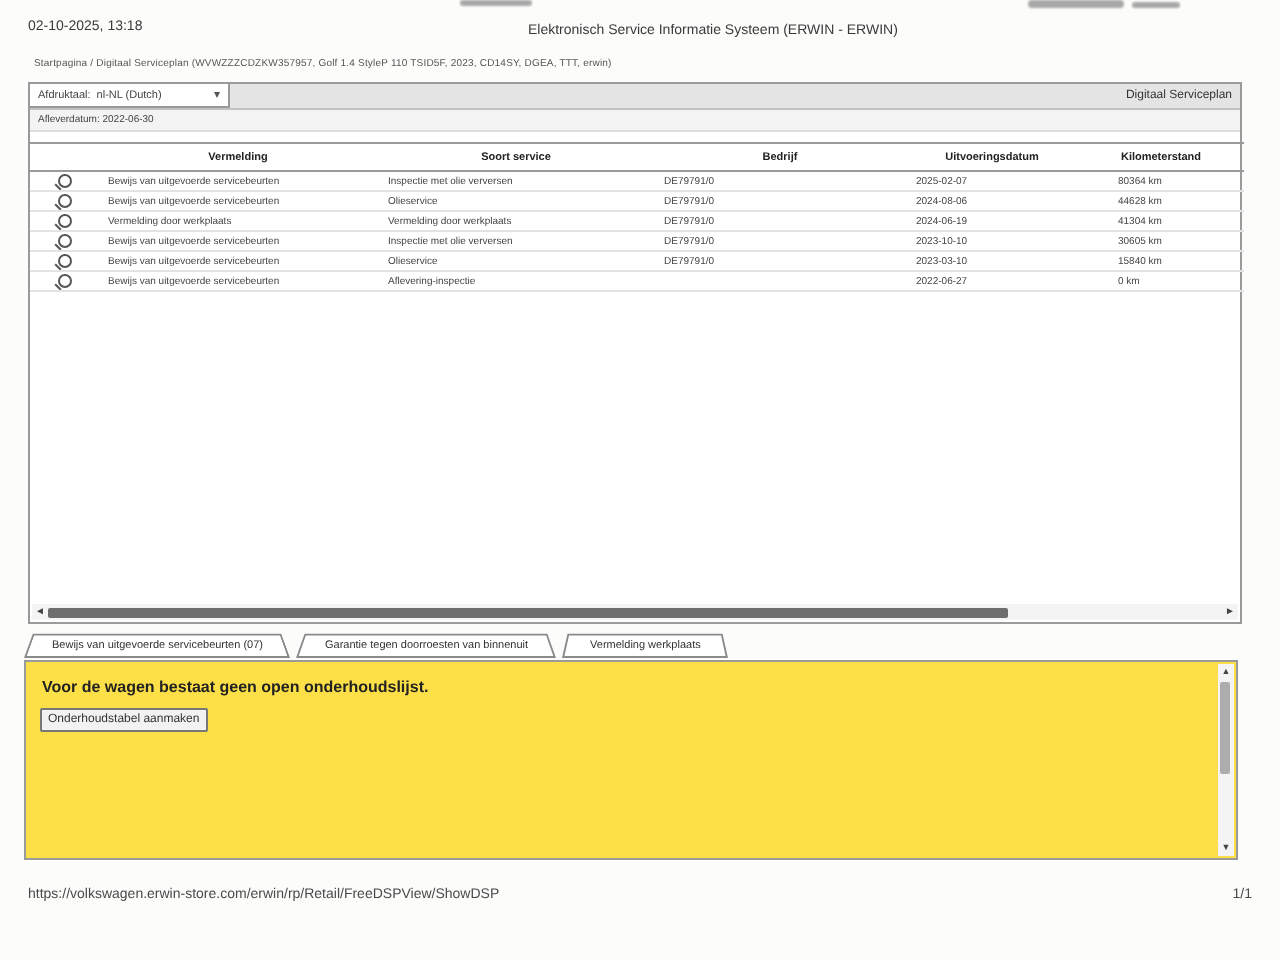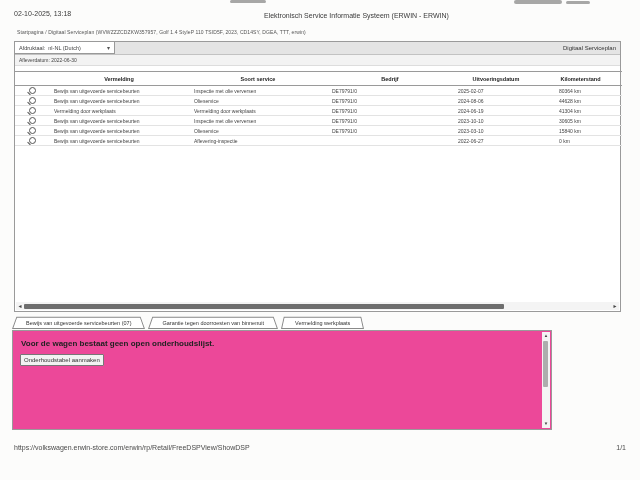--- a/index.html
+++ b/index.html
@@ -45,22 +45,22 @@
   .hthumb{width:480px;height:5px;background:#6e6e6e;border-radius:1px;}
 
   .tabs{position:absolute;left:12px;top:316px;display:flex;gap:3px;height:13px;}
   .tab{position:relative;padding:0 14px;font-size:5.5px;color:#333;
     display:flex;align-items:center;white-space:nowrap;}
   .tab::before{content:"";position:absolute;inset:0;border:1px solid #8a8a8a;
     background:#fff;transform:perspective(8px) rotateX(2.5deg);
     transform-origin:bottom center;z-index:0;}
   .tab>span{position:relative;z-index:1;}
 
-  .panel2{position:absolute;left:12px;top:330px;width:540px;height:100px;
-    border:1px solid #9a9a9a;background:#ec4899;box-sizing:border-box;}
+  .panel2{position:absolute;left:12px;top:330px;width:607px;height:100px;
+    border:1px solid #9a9a9a;background:#fde047;box-sizing:border-box;}
   .msg{margin:8px 0 0 8px;font-size:8px;font-weight:bold;color:#222;}
   .btn{display:inline-block;margin:5px 0 0 7px;font-size:6px;color:#333;
     font-family:"Liberation Sans",sans-serif;background:#f2f2f2;border:1px solid #777;
     padding:2px 3px;border-radius:1px;}
   .vscrollbar{position:absolute;top:1px;bottom:1px;right:1px;width:8px;background:#f4f4f4;}
   .vscrollbar .varr{position:absolute;left:0;width:8px;text-align:center;
     font-size:4.5px;color:#444;line-height:6px;}
   .vscrollbar .varr.up{top:1px;}
   .vscrollbar .varr.down{bottom:1px;}
   .vthumb{position:absolute;left:1px;top:9px;width:5px;height:46px;background:#adadad;border-radius:1px;}

